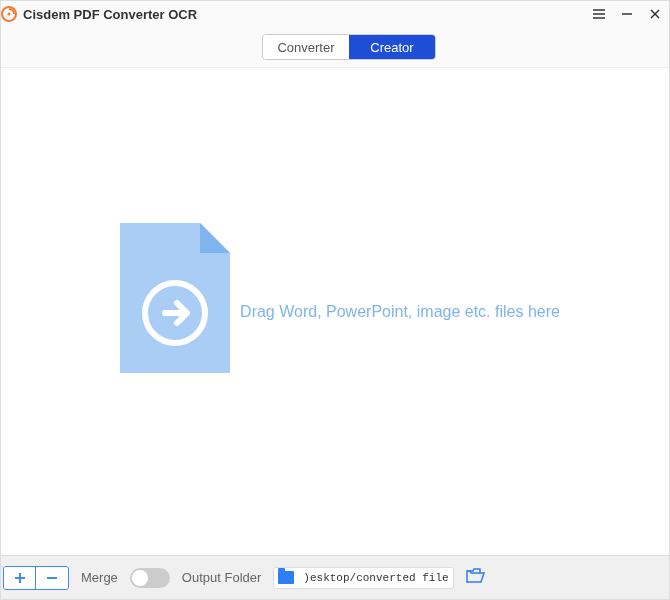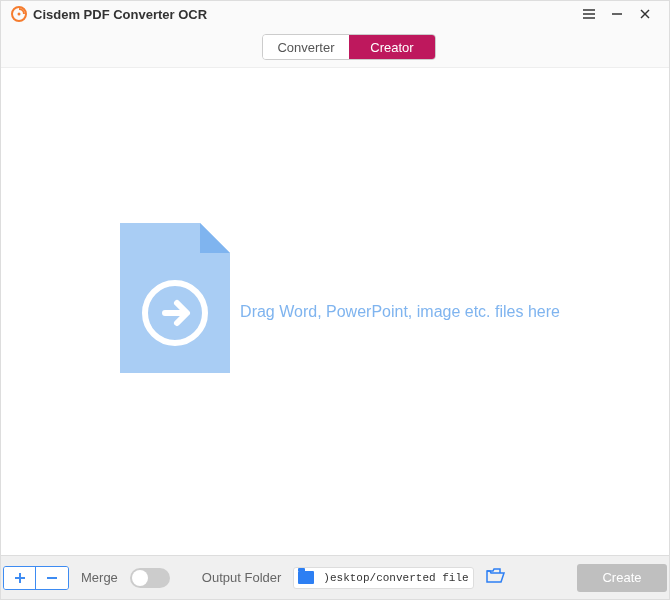--- a/index.html
+++ b/index.html
@@ -1,40 +1,40 @@
 <!DOCTYPE html>
 <html><head>
 <meta charset="utf-8">
 <style>
 * { margin: 0; padding: 0; box-sizing: border-box; font-family: -apple-system, "Segoe UI", Arial, sans-serif; }
 body { width: 670px; height: 600px; background: #fafafa; border: 1px solid #ddd; display: flex; flex-direction: column; overflow: hidden; }
 
-.titlebar { height: 26px; display: flex; align-items: center; padding: 0 10px; background: #fafafa; }
+.titlebar { height: 26px; display: flex; align-items: center; padding: 0 0; background: #fafafa; }
 .titlebar .logo { width: 16px; height: 16px; margin-right: 6px; }
 .titlebar .title { font-size: 13px; font-weight: 600; color: #333; }
 .titlebar .spacer { flex: 1; }
 .titlebar .win-btn { width: 28px; height: 20px; display: flex; align-items: center; justify-content: center; cursor: pointer; }
 
 .tabrow { height: 40px; display: flex; align-items: center; justify-content: center; background: #fafafa; }
 .tabgroup { display: flex; border: 1px solid #ccc; border-radius: 4px; overflow: hidden; height: 26px; margin-left: 28px; }
 .tab { width: 86px; display: flex; align-items: center; justify-content: center; font-size: 13px; cursor: pointer; background: #fff; color: #555; }
-.tab.active { background: #be185d; color: #fff; }
+.tab.active { background: #1d4ed8; color: #fff; }
 
 .main { flex: 1; background: #fff; display: flex; flex-direction: row; align-items: center; justify-content: center; border-top: 1px solid #eee; }
 .drop-icon { margin-bottom: 24px; }
 .drop-text { font-size: 16px; color: #7fb4ef; }
 
 .footer { height: 44px; background: #f0f0f0; border-top: 1px solid #ddd; display: flex; align-items: center; padding: 0 2px; gap: 12px; }
 .pm-group { display: flex; border: 1px solid #3d8bf2; border-radius: 3px; overflow: hidden; height: 24px; }
 .pm-btn { width: 32px; display: flex; align-items: center; justify-content: center; cursor: pointer; color: #3d8bf2; background: #fff; }
 .pm-btn.plus { border-right: 1px solid #3d8bf2; }
 .merge-label { font-size: 13px; color: #666; }
 .toggle { width: 40px; height: 20px; border-radius: 10px; background: #ccc; position: relative; cursor: pointer; }
 .toggle .knob { position: absolute; left: 2px; top: 2px; width: 16px; height: 16px; border-radius: 50%; background: #fff; }
-.out-label { font-size: 13px; color: #666; margin-left: 20px; }
+.out-label { font-size: 13px; color: #666; }
 .path-box { display: flex; align-items: center; background: #fff; border: 1px solid #ddd; border-radius: 3px; height: 22px; padding: 0 4px; gap: 9px; }
 .path-text { font-family: "Courier New", monospace; font-size: 11px; color: #333; }
 .folder-blue { width: 16px; height: 13px; background: #2d7ff3; border-radius: 1px; position: relative; }
 .folder-blue::before { content: ""; position: absolute; top: -3px; left: 0; width: 7px; height: 3px; background: #2d7ff3; border-radius: 1px 1px 0 0; }
 .browse-icon { cursor: pointer; }
 .fspacer { flex: 1; }
 .create-btn { width: 90px; height: 28px; border: none; border-radius: 3px; background: #bfbfbf; color: #fff; font-size: 13px; cursor: pointer; }
 </style>
 </head>
 <body>
@@ -111,14 +111,13 @@
     <span class="folder-blue"></span>
     <span class="path-text">)esktop/converted file</span>
   </div>
   <span class="browse-icon">
     <svg width="20" height="16" viewBox="0 0 20 16">
       <path d="M1 3 L1 14 L15 14 L18 5 L5 5 L4 3 Z" fill="none" stroke="#2d7ff3" stroke-width="1.5"></path>
       <path d="M1 3 L7 3 L8 1 L14 1 L14 5" fill="none" stroke="#2d7ff3" stroke-width="1.5"></path>
     </svg>
   </span>
   <span class="fspacer"></span>
-  <button class="create-btn">Create</button>
 </div>
 
 </body></html>

